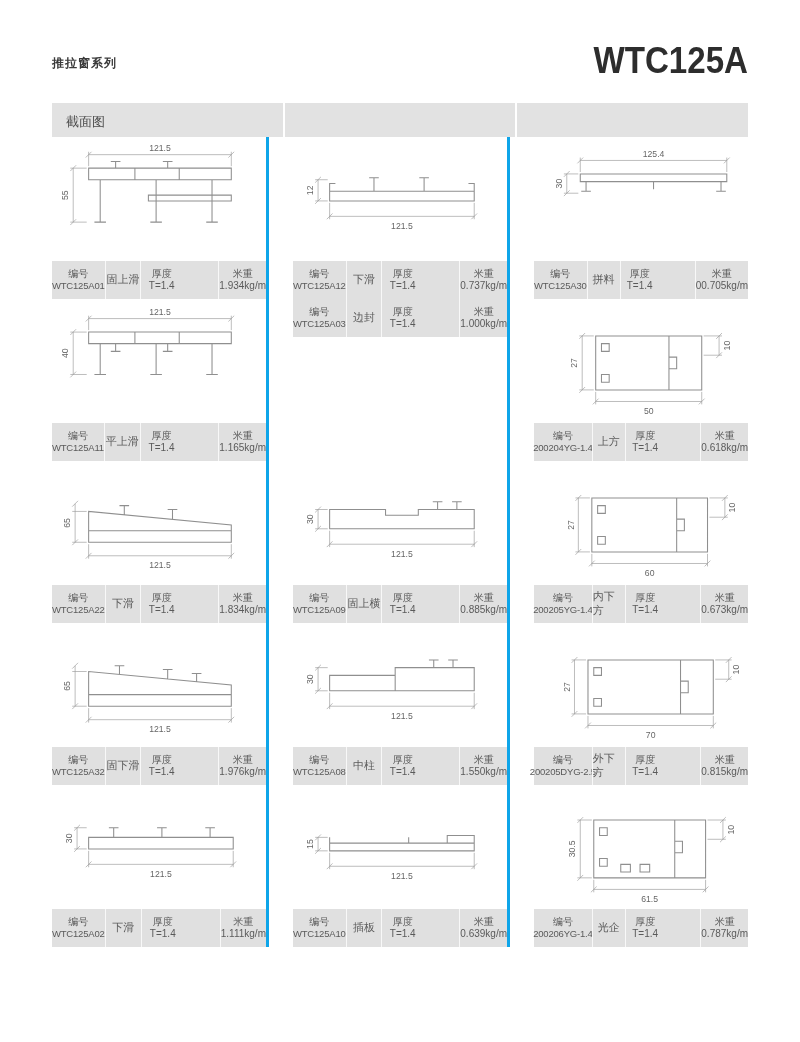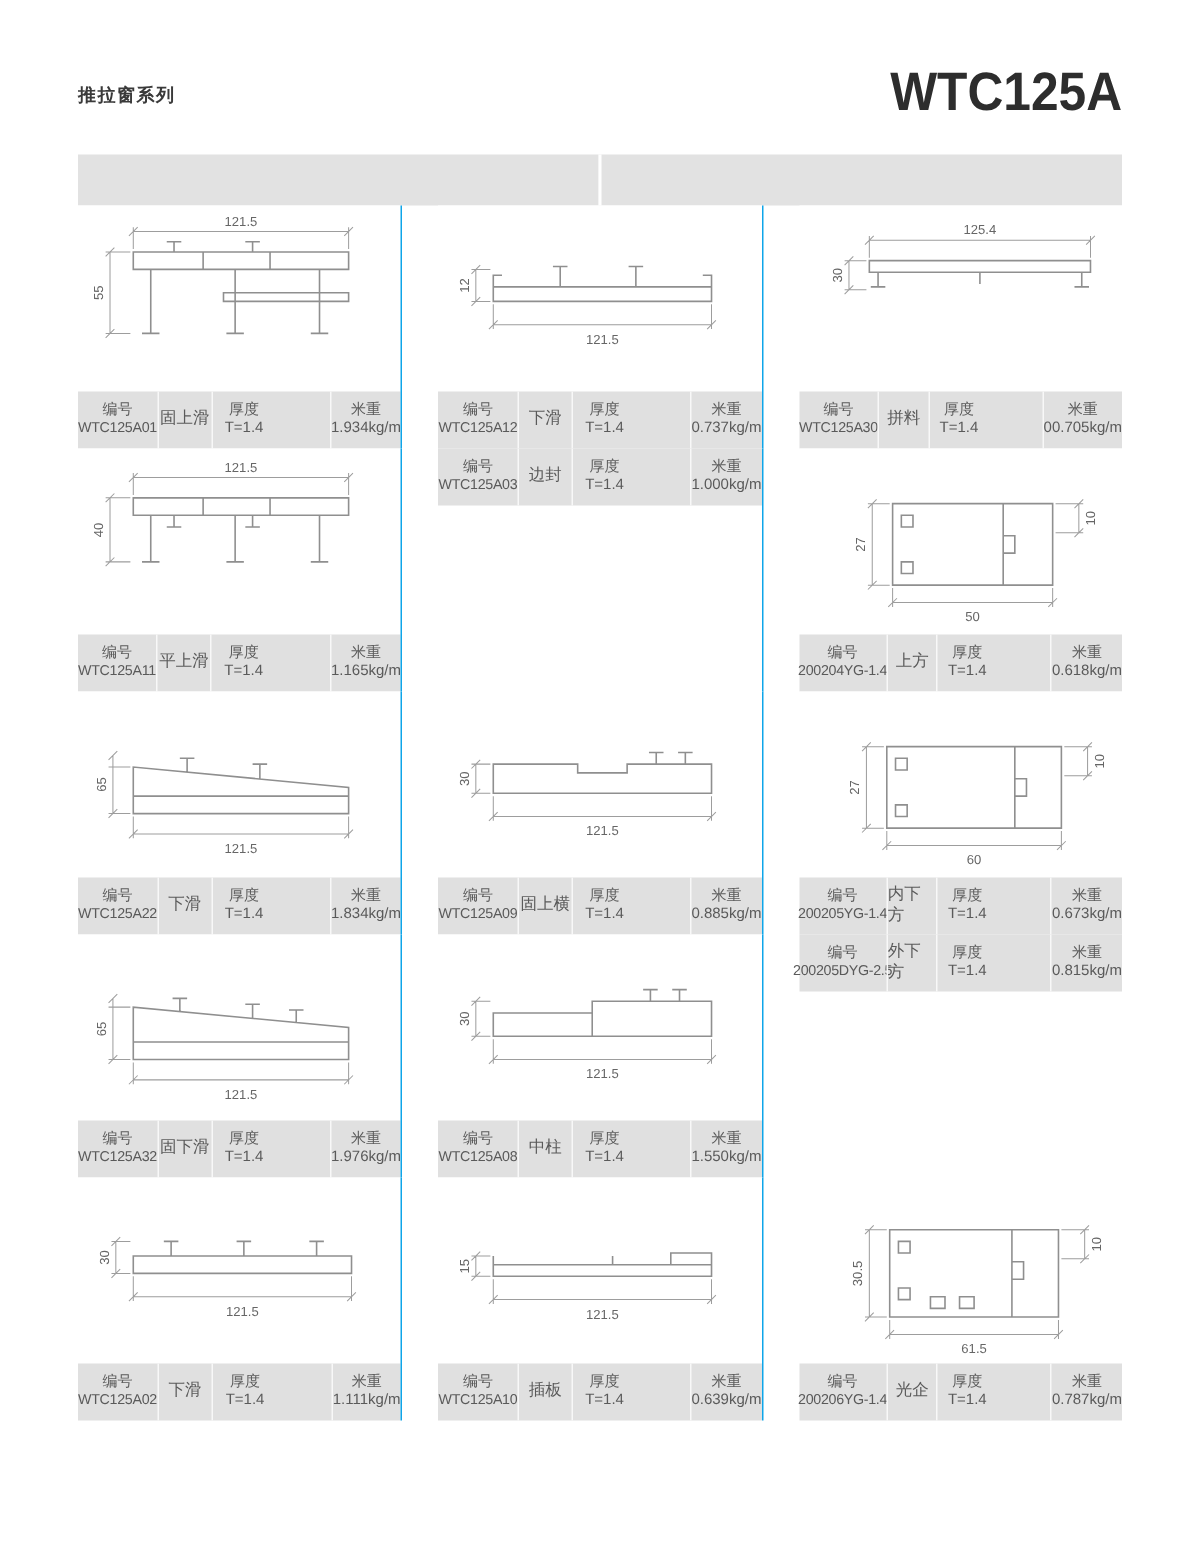--- a/index.html
+++ b/index.html
@@ -7,21 +7,21 @@
   .page{position:absolute;inset:0;background:#fff;}
   .series-title{position:absolute;left:52px;top:55px;font-size:12px;font-weight:bold;color:#3a3a3a;letter-spacing:1px;}
   .model{position:absolute;right:52px;top:40px;font-size:36px;font-weight:800;color:#2d2d2d;transform:scaleX(.92);transform-origin:right;letter-spacing:0px;}
   .table{position:absolute;left:52px;top:103px;width:696px;}
   .thead{display:flex;height:34px;}
   .th{flex:1;background:#e2e2e2;}
   .th + .th{border-left:2px solid #ffffff;}
   .section-label{display:block;padding:10px 0 0 14px;font-size:13px;color:#4b4b4b;}
   .row{display:flex;}
   .cell{width:232px;}
-  .cell + .cell{border-left:1px solid #0ea5e9;padding-left:24px;}
+  .cell + .cell{border-left:3px solid #0ea5e9;padding-left:24px;}
   .draw{height:124px;display:flex;align-items:center;justify-content:center;background:#fff;}
   .draw svg{width:100%;height:124px;}
   .p{fill:none;stroke:#8f8f8f;stroke-width:1.1;}
   .d{fill:none;stroke:#9d9d9d;stroke-width:0.7;}
   .t{font-family:"Liberation Sans",sans-serif;font-size:9px;fill:#666;}
   .bar{height:38px;background:#e0e0e0;display:flex;align-items:stretch;}
   .seg{display:flex;flex-direction:column;align-items:center;justify-content:center;line-height:1.25;}
   .seg + .seg{border-left:1px solid #f8f8f8;}
   .s1{width:27%;}
   .s2{width:21%;justify-content:center;}
@@ -35,20 +35,23 @@
 </style>
 </head>
 <body>
 
 <div class="page">
   <div class="series-title">推拉窗系列</div>
   <div class="model">WTC125A</div>
 
   <div class="table">
     <div class="thead">
+      <div class="th">
+          <span class="section-label">截面图</span>
+        </div>
       <div class="th"></div>
       <div class="th"></div>
     </div>
 
     <div class="row">
       <div class="cell">
         <div class="draw">
           <svg viewBox="0 0 222 124">
             <path class="p" d="M38,30 H186 V42 H38 Z M86,30 V42 M132,30 V42 M66,30 V23 M61,23 H71 M120,30 V23 M115,23 H125 M50,42 V86 M44,86 H56 M108,42 V86 M102,86 H114 M166,42 V86 M160,86 H172 M100,58 H186 V64 H100 Z"></path>
             <path class="d" d="M38,16 H186 M35,19 L41,13 M183,19 L189,13 M38,28 V13 M186,28 V13 M22,30 V86 M19,33 L25,27 M19,89 L25,83 M36,30 H19 M36,86 H19"></path>
@@ -341,20 +344,29 @@
               <span class="lbl">厚度</span>
               <span class="val">T=1.4</span>
             </div>
           <div class="seg s4">
               <span class="lbl">米重</span>
               <span class="val">1.550kg/m</span>
             </div>
         </div>
       </div>
       <div class="cell">
+        <div class="draw">
+          <svg viewBox="0 0 222 124">
+            <path class="p" d="M56,36 H186 V92 H56 Z M152,36 V92 M62,44 h8 v8 h-8 z M62,76 h8 v8 h-8 z M152,58 h8 v12 h-8"></path>
+            <path class="d" d="M42,36 V92 M39,39 L45,33 M39,95 L45,89 M54,36 H39 M54,92 H39 M202,36 V56 M199,39 L205,33 M199,59 L205,53 M188,36 H205 M188,56 H205 M56,104 H186 M53,107 L59,101 M183,107 L189,101 M56,94 V107 M186,94 V107"></path>
+            <text class="t" transform="rotate(-90 37 64)" x="37" y="64" text-anchor="middle">27</text>
+            <text class="t" transform="rotate(-90 213 46)" x="213" y="46" text-anchor="middle">10</text>
+            <text class="t" x="121" y="117" text-anchor="middle">70</text>
+          </svg>
+        </div>
         <div class="bar">
           <div class="seg s1">
               <span class="lbl">编号</span>
               <span class="val code-val">200205DYG-2.5</span>
             </div>
           <div class="seg s2">
               <span class="name">外下方</span>
             </div>
           <div class="seg s3">
               <span class="lbl">厚度</span>

